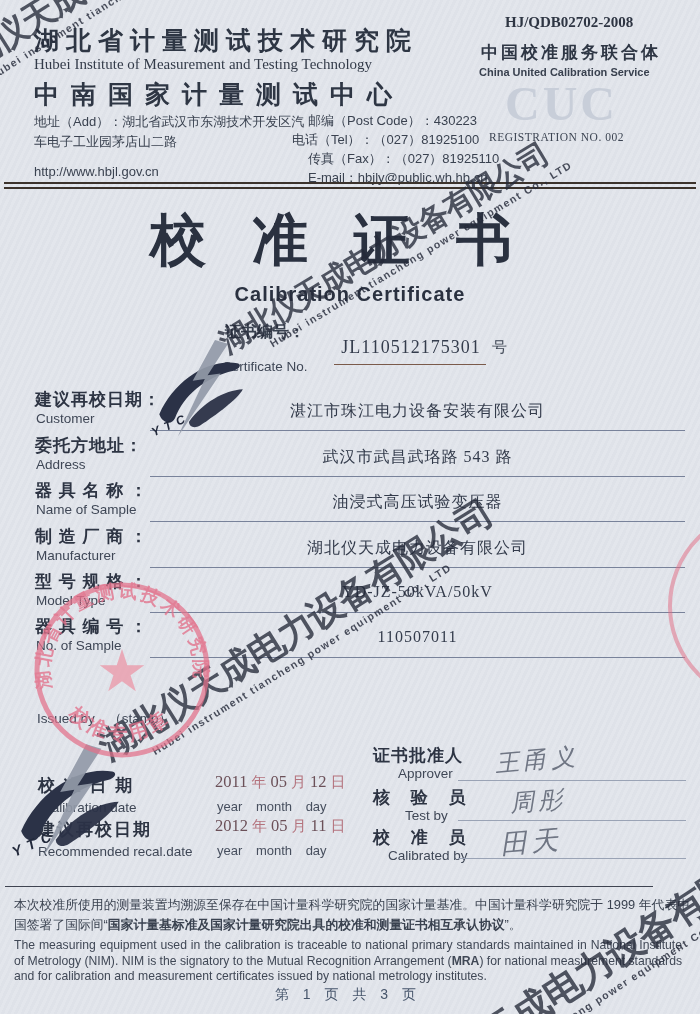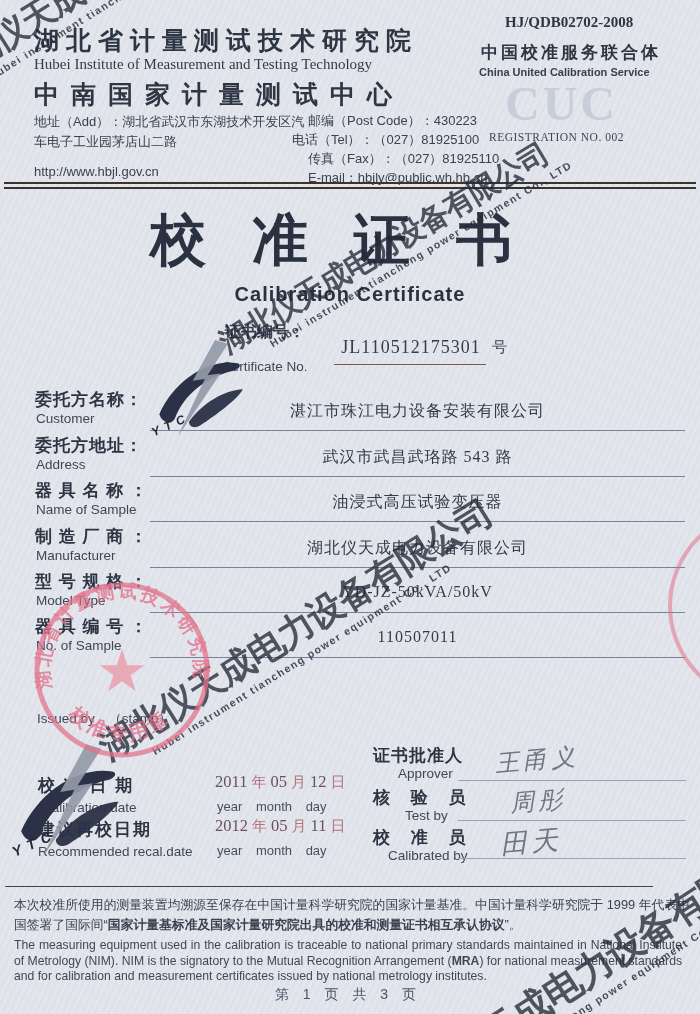--- a/index.html
+++ b/index.html
@@ -130,21 +130,21 @@
     <text x="8" y="104" transform="rotate(-24 8 104)" font-size="13" font-weight="bold" font-style="italic" fill="#232a3c" letter-spacing="6">YTC</text>
   </svg>
 
   <div class="abs certno-cn">证书编号：</div>
   <div class="abs certno-en">Certificate No.</div>
   <div class="abs certno-val">JL110512175301</div>
   <div class="abs certno-line"></div>
   <div class="abs certno-suffix">号</div>
 
   <div class="frow" style="top:388px;">
-    <div class="flabel-cn">委托方名称：</div>
+    <div class="flabel-cn">建议再校日期：</div>
     <div class="flabel-en">Customer</div>
     <div class="fvalue">湛江市珠江电力设备安装有限公司</div>
     <div class="fline"></div>
   </div>
   <div class="frow" style="top:434px;">
     <div class="flabel-cn">委托方地址：</div>
     <div class="flabel-en">Address</div>
     <div class="fvalue">武汉市武昌武珞路 543 路</div>
     <div class="fline"></div>
   </div>

